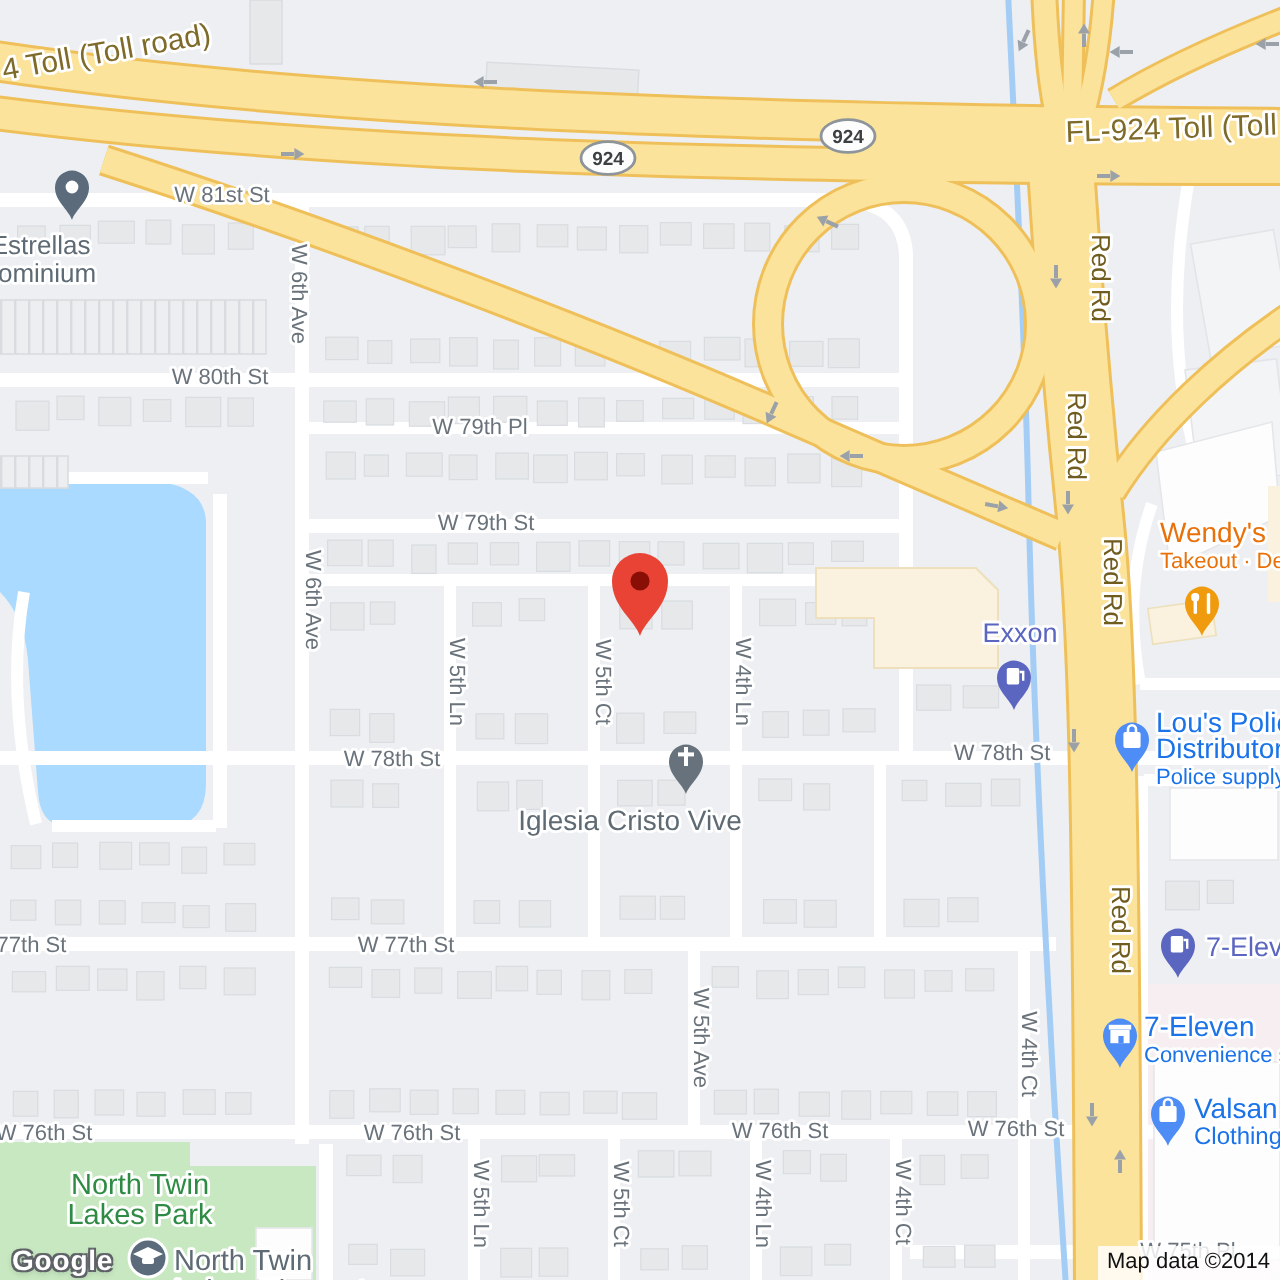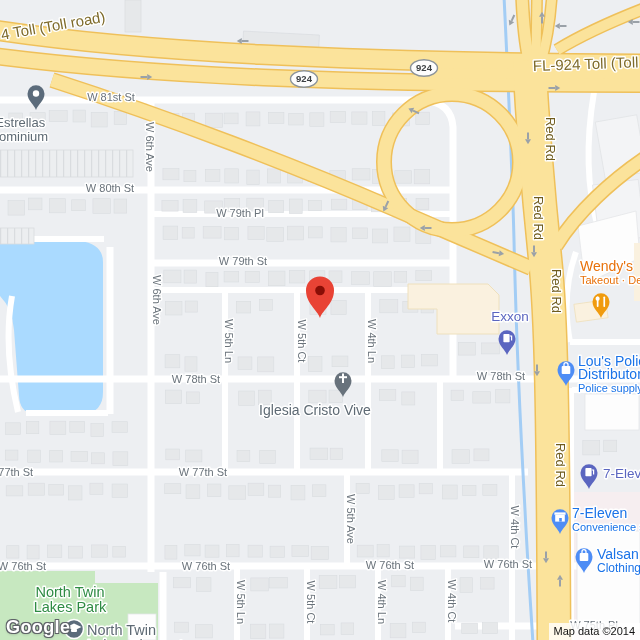--- a/index.html
+++ b/index.html
@@ -1,19 +1,19 @@
 <!DOCTYPE html>
 <html><head>
 <meta charset="utf-8">
 <style>
   html,body{margin:0;padding:0;}
   body{width:640px;height:640px;overflow:hidden;position:relative;background:#EDEFF2;}
   #map{position:absolute;inset:0;overflow:hidden;font-family:"Liberation Sans",sans-serif;}
   #map-svg{position:absolute;left:0;top:0;}
-  .watermark{position:absolute;left:6px;bottom:2px;font-size:18px;font-weight:700;letter-spacing:.4px;color:#fff;
+  .watermark{position:absolute;left:6px;bottom:2px;font-size:14px;font-weight:700;letter-spacing:.4px;color:#fff;
     text-shadow:-1px -1px 0 #5f6368,1px -1px 0 #5f6368,-1px 1px 0 #5f6368,1px 1px 0 #5f6368,0 1px 3px rgba(60,64,67,.4);}
   .attribution{position:absolute;right:0;bottom:0;background:rgba(255,255,255,.82);color:#111;
     font-size:11px;padding:2px 5px 3px;white-space:nowrap;}
 </style>
 </head>
 <body>
 
 <div id="map">
   <svg id="map-svg" width="640" height="640" viewBox="0 0 640 640">
     <defs>

